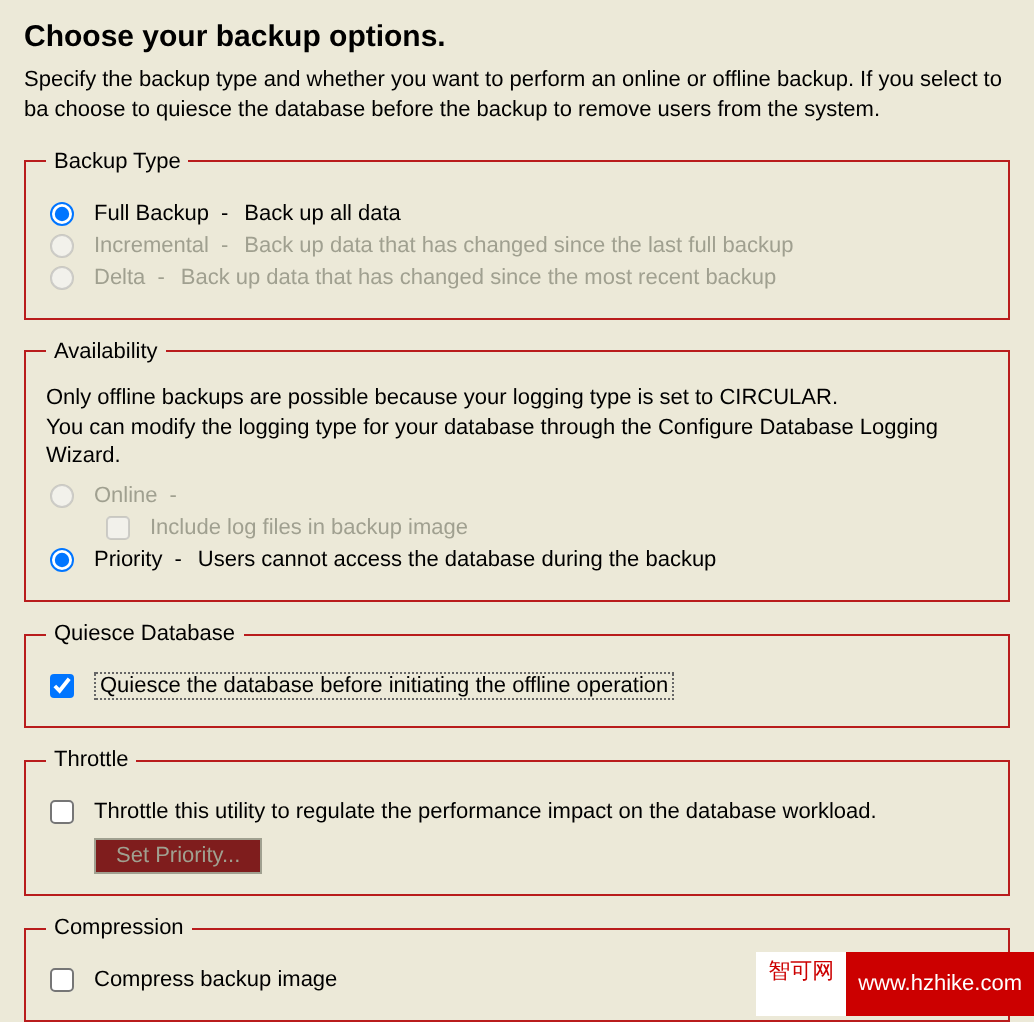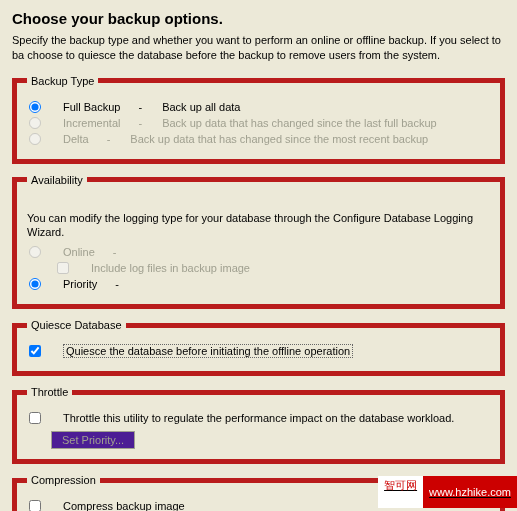--- a/index.html
+++ b/index.html
@@ -18,74 +18,73 @@
     font-size: 15px;
     font-weight: bold;
     margin: 0 0 6px 0;
   }
   .subtitle {
     font-size: 11px;
     margin: 0 0 12px 0;
     line-height: 1.35;
   }
   fieldset {
-    border: 5px solid #b91c1c;
+    border: 1px solid #b91c1c;
     border-radius: 0;
     margin: 1px 0 10px 0;
     padding: 10px 10px 10px 10px;
     position: relative;
   }
   legend {
     padding: 0 4px;
     background: #ece9d8;
     font-size: 11px;
   }
   .row {
     display: flex;
     align-items: flex-end;
     margin: 4px 0;
-    gap: 18px;
+    gap: 6px;
   }
   .indent { margin-left: 28px; }
   .radio, .check {
     width: 12px;
     height: 12px;
     flex-shrink: 0;
     margin: 0 4px 0 2px;
   }
   label { white-space: nowrap; }
   .disabled { color: #a0a090; }
   .dash { color: inherit; }
   .desc { margin-left: 2px; }
   .info {
     font-size: 11px;
     line-height: 1.35;
     margin: 0 0 6px 0;
   }
   .btn {
     display: inline-block;
-    background: #4c1d95;
+    background: #7f1d1d;
     border: 1px solid #a0a090;
     padding: 2px 10px;
     font-size: 11px;
     color: #a0a090;
     margin-left: 24px;
     margin-top: 3px;
   }
   .dotted {
     border: 1px dotted #666;
     padding: 0 2px;
   }
   .watermark {
     position: absolute;
     right: 0;
     bottom: 3px;
     display: flex;
     font-size: 11px;
-    text-decoration: underline;
   }
   .wm-left {
     background: #fff;
     color: #c00;
     padding: 2px 6px;
   }
   .wm-right {
     background: #c00;
     color: #fff;
     padding: 10px 6px;
@@ -119,39 +118,40 @@
     <label>Delta</label>
     <span class="dash">-</span>
     <span class="desc">Back up data that has changed since the most recent backup</span>
   </div>
 </fieldset>
 
 <fieldset>
   <legend>Availability</legend>
 
   <div class="info">
-    <br>
+    <span>Only offline backups are possible because your logging type is set to CIRCULAR.</span><br>
     <span>You can modify the logging type for your database through the Configure Database Logging Wizard.</span>
   </div>
 
   <div class="row disabled">
     <input type="radio" class="radio" name="av" disabled="" style="">
     <label>Online</label>
     <span class="dash">-</span>
   </div>
 
   <div class="row indent disabled">
     <input type="checkbox" class="check" disabled="" style="">
     <label>Include log files in backup image</label>
   </div>
 
   <div class="row">
     <input type="radio" class="radio" name="av" checked="" style="">
     <label>Priority</label>
     <span class="dash">-</span>
+    <span class="desc">Users cannot access the database during the backup</span>
   </div>
 </fieldset>
 
 <fieldset>
   <legend>Quiesce Database</legend>
   <div class="row">
     <input type="checkbox" class="check" checked="" style="">
     <label><span class="dotted">Quiesce the database before initiating the offline operation</span></label>
   </div>
 </fieldset>

